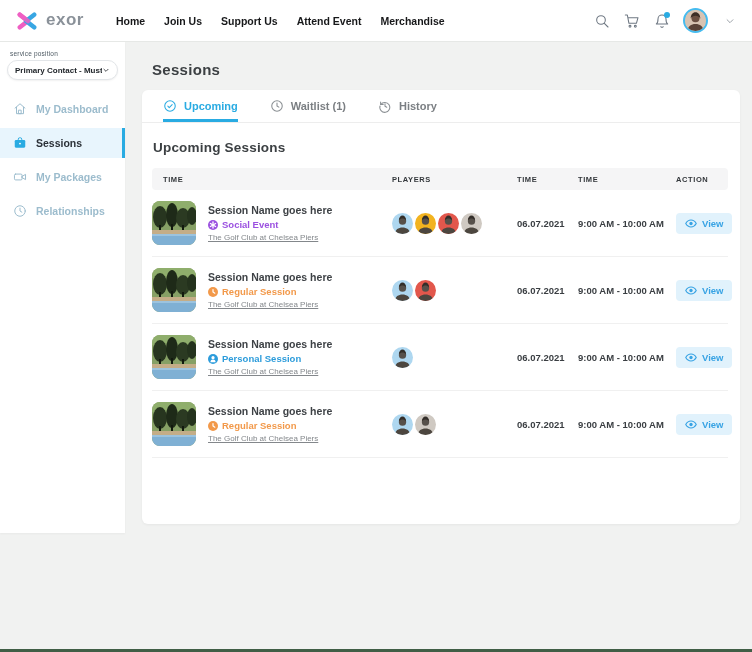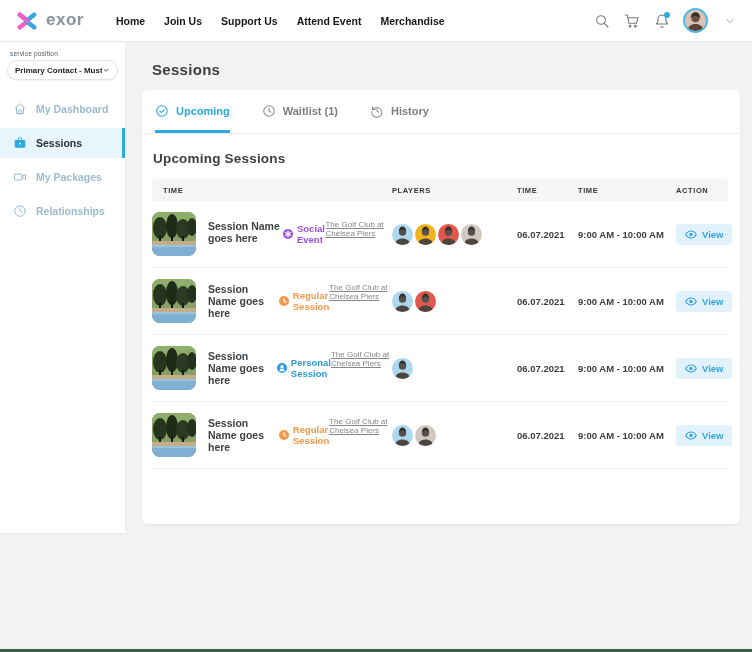--- a/index.html
+++ b/index.html
@@ -42,39 +42,39 @@
   .side-item.active::after { content:""; position:absolute; right:0; top:0; bottom:0; width:3px; background:#29abe2; }
   .side-item.active .s-lb { color:#2b3138; }
   .side-item.active .s-ic svg { stroke:#29abe2; }
   .side-item.active .s-ic svg .fillme { fill:#29abe2; stroke:none; }
 
   
   .page-title { position:absolute; left:152px; top:61px; font-size:15px; font-weight:bold; color:#3c4043; letter-spacing:.3px; }
   .card { position:absolute; left:142px; top:90px; width:598px; height:434px; background:#fff; border-radius:6px;
           box-shadow:0 1px 3px rgba(0,0,0,.05); }
 
-  .tabs { height:44px; display:flex; align-items:stretch; padding-left:13px; gap:32px; border-bottom:1px solid #ededed; }
+  .tabs { height:33px; display:flex; align-items:stretch; padding-left:21px; gap:32px; border-bottom:1px solid #ededed; }
   .tab { display:flex; align-items:center; gap:7px; font-size:11px; font-weight:bold; color:#7b7f83; cursor:pointer;
          border-bottom:3px solid transparent; padding-top:2px; }
   .tab svg { width:14px; height:14px; stroke:#8a8f93; fill:none; stroke-width:1.8; stroke-linecap:round; stroke-linejoin:round; }
   .tab.active { color:#29abe2; border-bottom-color:#29abe2; }
   .tab.active svg { stroke:#29abe2; }
 
   .section-title { margin:17px 0 0 11px; font-size:13.5px; font-weight:bold; color:#3c4043; letter-spacing:.2px; }
 
   .table { margin:13px 12px 0 10px; }
   .grid { display:grid; grid-template-columns:240px 125px 61px 98px 1fr; align-items:center; }
   .thead { height:22px; background:#f5f5f6; border-radius:4px; }
   .th { font-size:7.5px; font-weight:bold; color:#33373b; letter-spacing:.6px; }
   .th:first-child { padding-left:11px; }
   .trow { height:67px; border-bottom:1px solid #f0f0f0; }
   .title-cell { display:flex; align-items:center; gap:12px; }
   .thumb { width:44px; height:44px; border-radius:8px; overflow:hidden; flex:none; display:block; }
   .thumb svg { display:block; width:44px; height:44px; }
-  .tinfo { display:flex; flex-direction:row; }
+  .tinfo { display:flex; flex-direction:column; }
   .stitle { font-size:10.5px; font-weight:bold; color:#3e4246; }
   .badge { display:flex; align-items:center; gap:4px; margin:3px 0 3px; }
   .badge .bicon { width:10px; height:10px; display:flex; }
   .badge .blabel { font-size:9.5px; font-weight:bold; }
   .venue { font-size:8px; color:#83878b;text-decoration:underline; }
   .players-cell { display:flex; gap:2px; }
   .avatar { width:21px; height:21px; border-radius:50%; overflow:hidden; flex:none; }
   .avatar svg { display:block; width:21px; height:21px; }
   .date-cell, .time-cell { font-size:9.5px; font-weight:bold; color:#3a3e42; white-space:nowrap; }
   .view-btn { display:inline-flex; align-items:center; gap:5px; height:21px; padding:0 9px; border:none; cursor:pointer;

